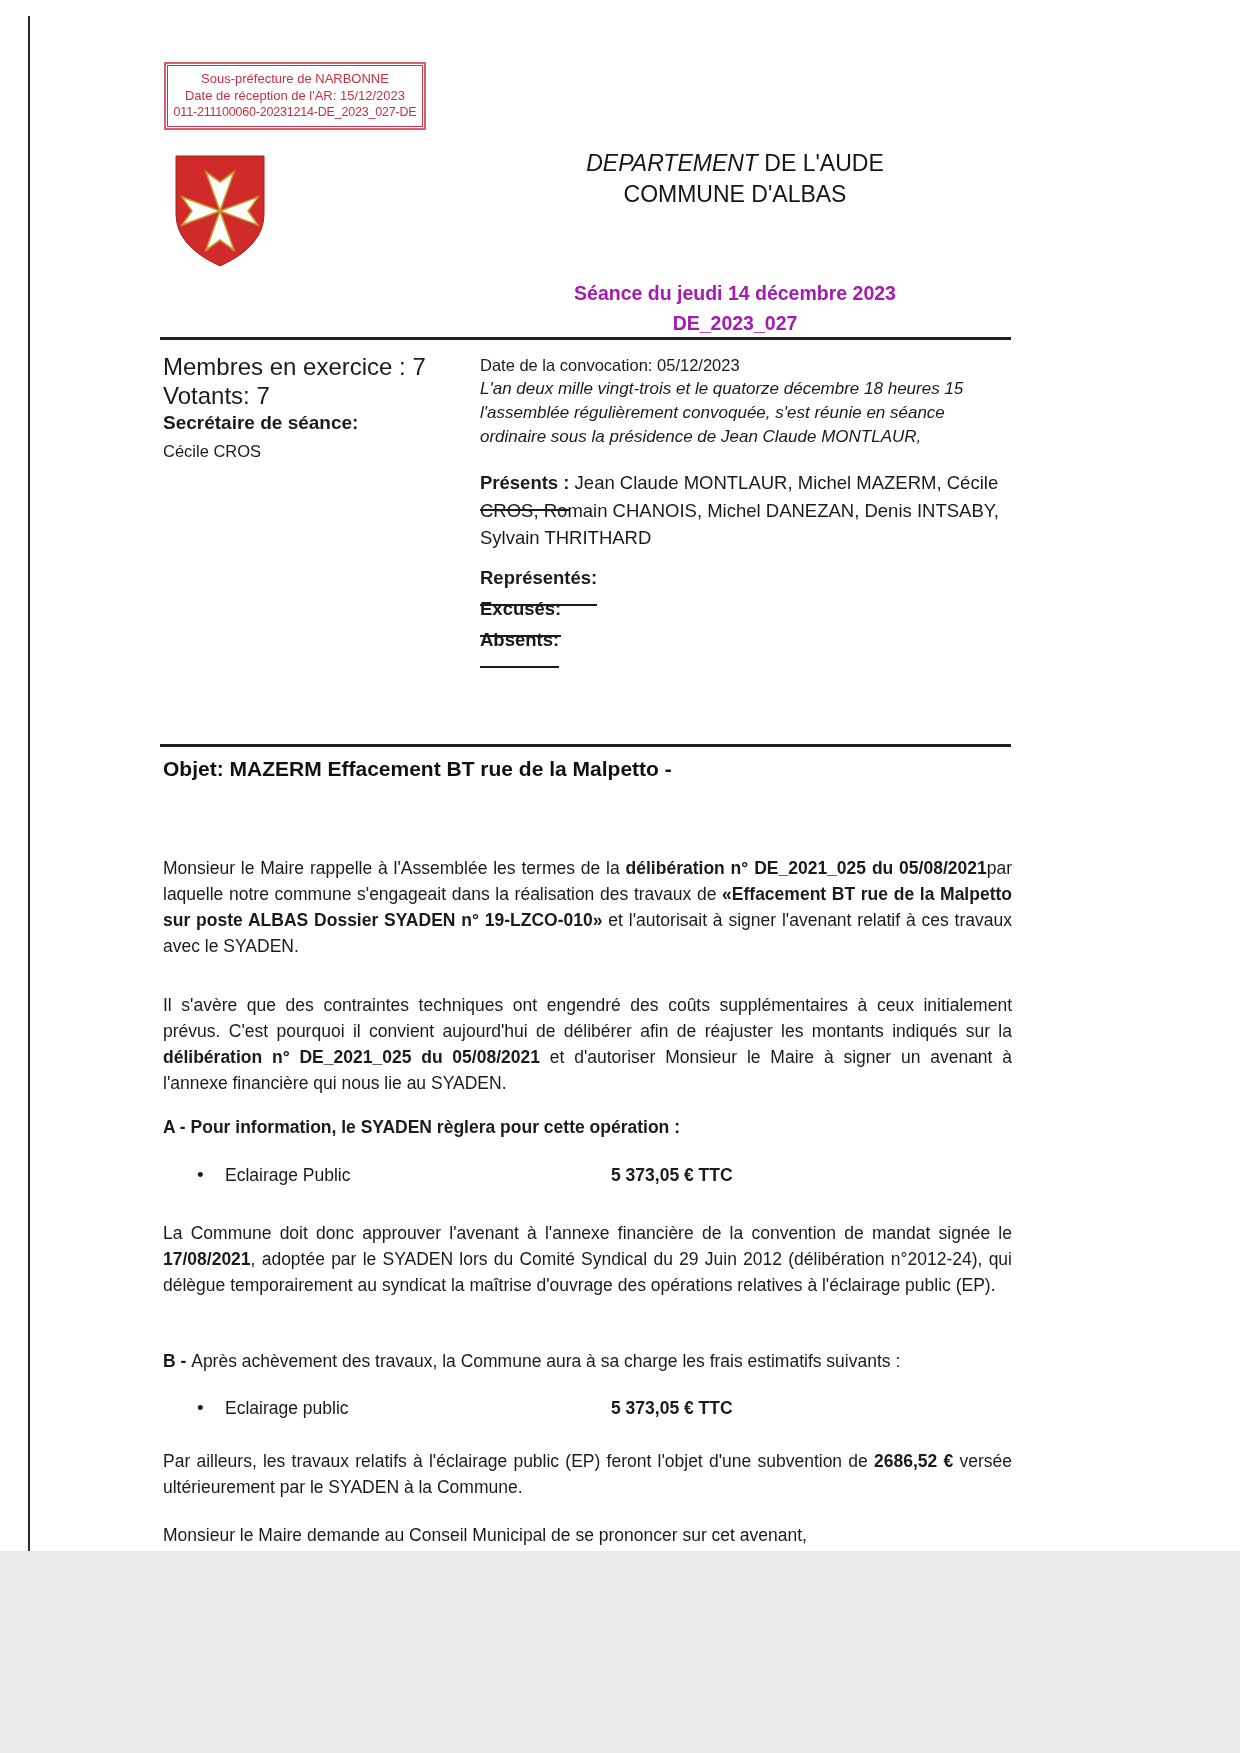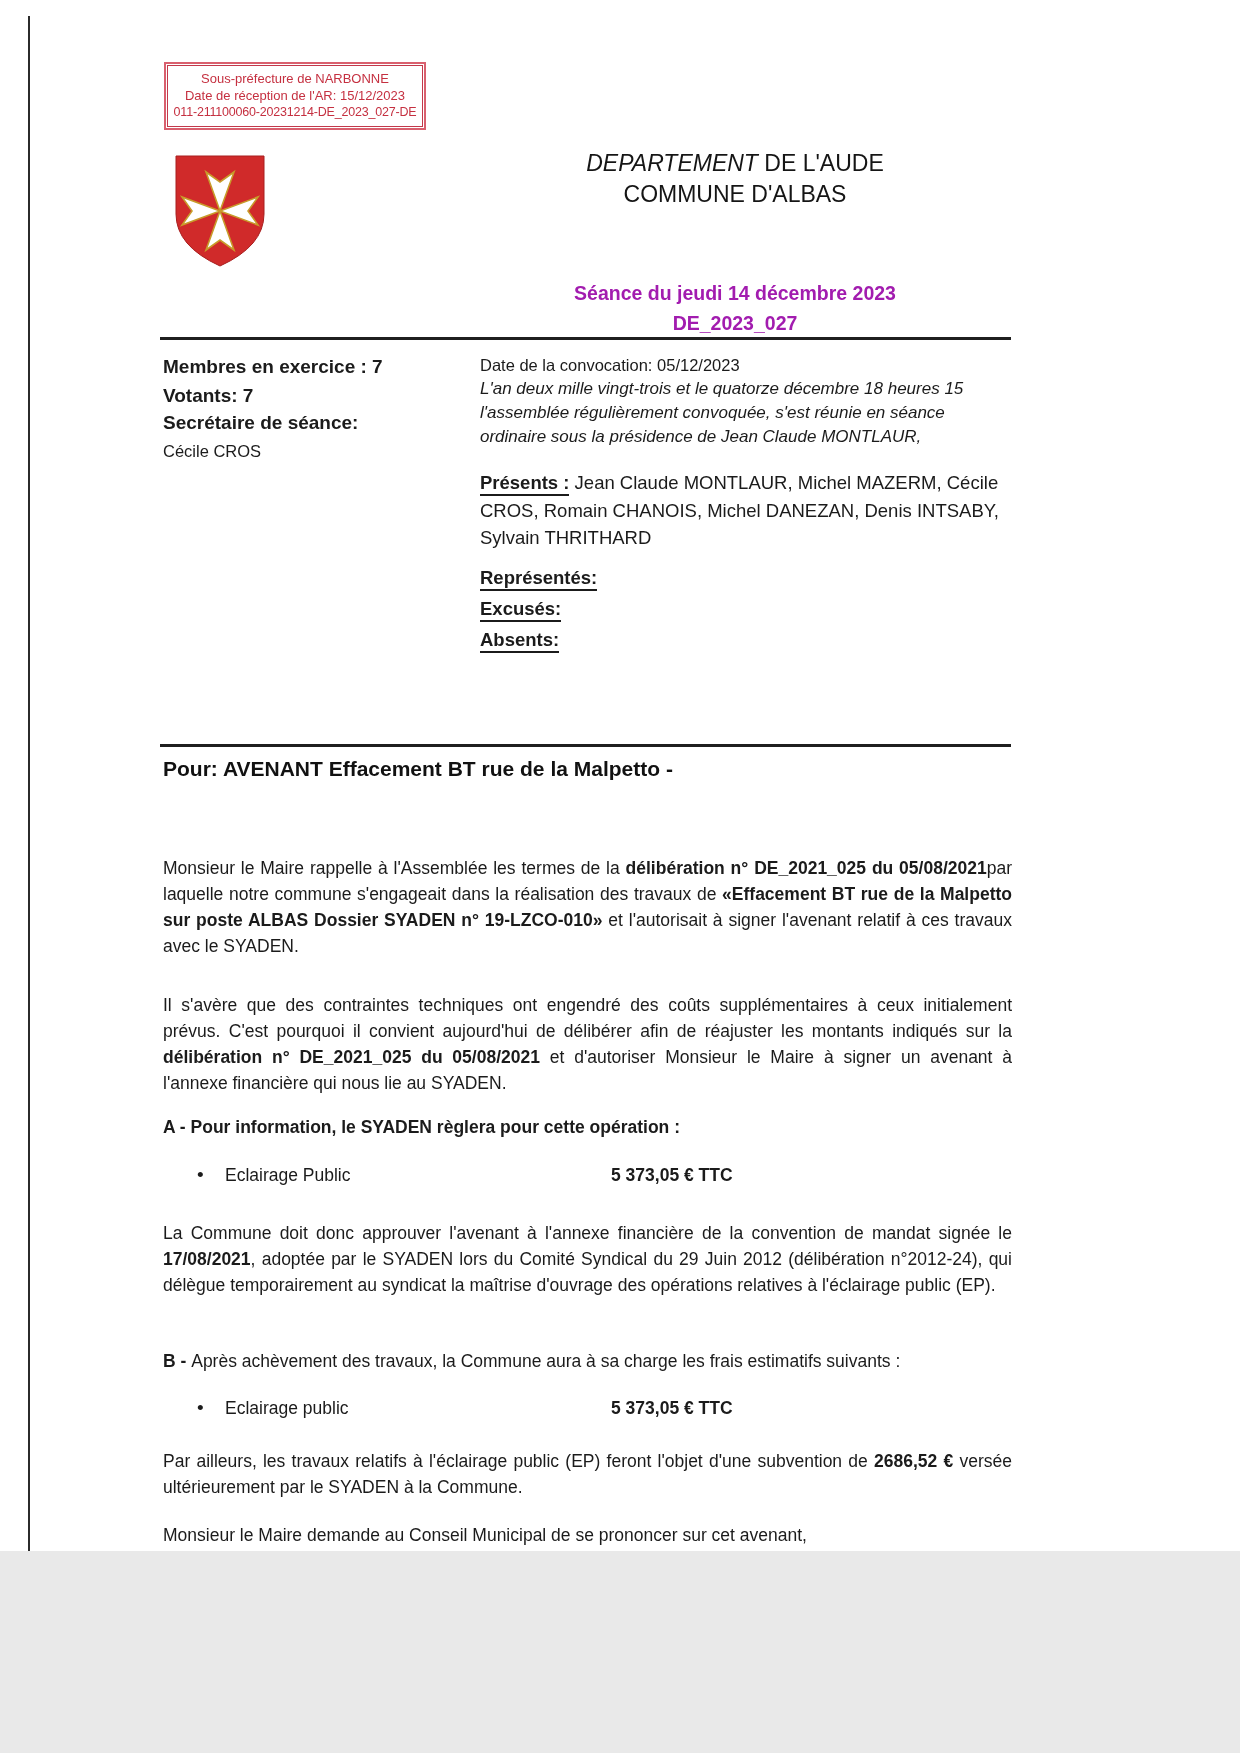--- a/index.html
+++ b/index.html
@@ -21,31 +21,31 @@
   
   .dept-block { position:absolute; left:470px; top:148px; width:530px; text-align:center; font-size:23px; line-height:31px; color:#151515; }
   .dept-block .it { font-style:italic; }
   .seance-block { position:absolute; left:470px; top:278px; width:530px; text-align:center; font-weight:bold; font-size:19.5px; line-height:30px; color:#a21caf; }
 
   .hr1 { position:absolute; left:160px; top:337px; width:851px; height:3px; background:#1f1f1f; }
   .hr2 { position:absolute; left:160px; top:744px; width:851px; height:3px; background:#1f1f1f; }
 
   
   .meta-left { position:absolute; left:163px; top:352px; width:310px; }
-  .ml-g1 { font-weight:bold; font-size:19px; line-height:29px; }
+  .ml-g1 { font-weight:normal; font-size:24px; line-height:29px; }
   .ml-g2 { font-weight:bold; font-size:16.5px; line-height:24px; margin-top:24px; }
   .ml-g3 { }
   .ml-g3 .lbl { font-weight:bold; font-size:19px; line-height:26px; }
   .ml-g3 .name { font-size:16.5px; line-height:24px; margin-top:3px; }
 
   .meta-right { position:absolute; left:480px; top:353px; width:532px; }
   .mr-convocation { font-size:16.5px; line-height:24px; }
   .mr-intro { font-size:17px; line-height:24px; font-style:italic; }
   .mr-presents { margin-top:20px; font-size:18.5px; line-height:27.5px; }
-  .u { border-bottom:2px solid #1b1b1b; padding-bottom:1px; }
+  .u { border-bottom:2px solid #1b1b1b; padding-bottom:16px; }
   .bold { font-weight:bold; }
   .mr-list { margin-top:10px; font-size:18.5px; line-height:31px; }
   .mr-list .row { display:block; }
   .mr-list .u { font-weight:bold; }
 
   
   .objet { position:absolute; left:163px; top:757px; width:849px; font-weight:bold; font-size:21px; color:#111; }
 
   
   .doc-body { position:absolute; left:163px; top:0; width:849px; font-size:17.5px; line-height:26px; }
@@ -124,21 +124,21 @@
     </div>
     <div class="mr-list">
       <div class="row"><span class="u">Représentés:</span></div>
       <div class="row"><span class="u">Excusés:</span></div>
       <div class="row"><span class="u">Absents:</span></div>
     </div>
   </div>
 
   <div class="hr2"></div>
 
-  <div class="objet">Pour: AVENANT Effacement BT rue de la Malpetto -</div>
+  <div class="objet">Objet: MAZERM Effacement BT rue de la Malpetto -</div>
 
   <div class="doc-body">
 
     <p class="p1"><span>Monsieur le Maire rappelle à l'Assemblée les termes de la </span><b>délibération n° DE_2021_025 du 05/08/2021</b><span>par laquelle notre commune s'engageait dans la réalisation des travaux de </span><b>«Effacement BT rue de la Malpetto sur poste ALBAS Dossier SYADEN n° 19-LZCO-010»</b><span> et l'autorisait à signer l'avenant relatif à ces travaux avec le SYADEN.</span></p>
 
     <p class="p2"><span>Il s'avère que des contraintes techniques ont engendré des coûts supplémentaires à ceux initialement prévus. C'est pourquoi il convient aujourd'hui de délibérer afin de réajuster les montants indiqués sur la </span><b>délibération n° DE_2021_025 du 05/08/2021</b><span> et d'autoriser Monsieur le Maire à signer un avenant à l'annexe financière qui nous lie au SYADEN.</span></p>
 
     <p class="sec-a">A - Pour information, le SYADEN règlera pour cette opération :</p>
 
     <div class="bullet-row bullet-a">

